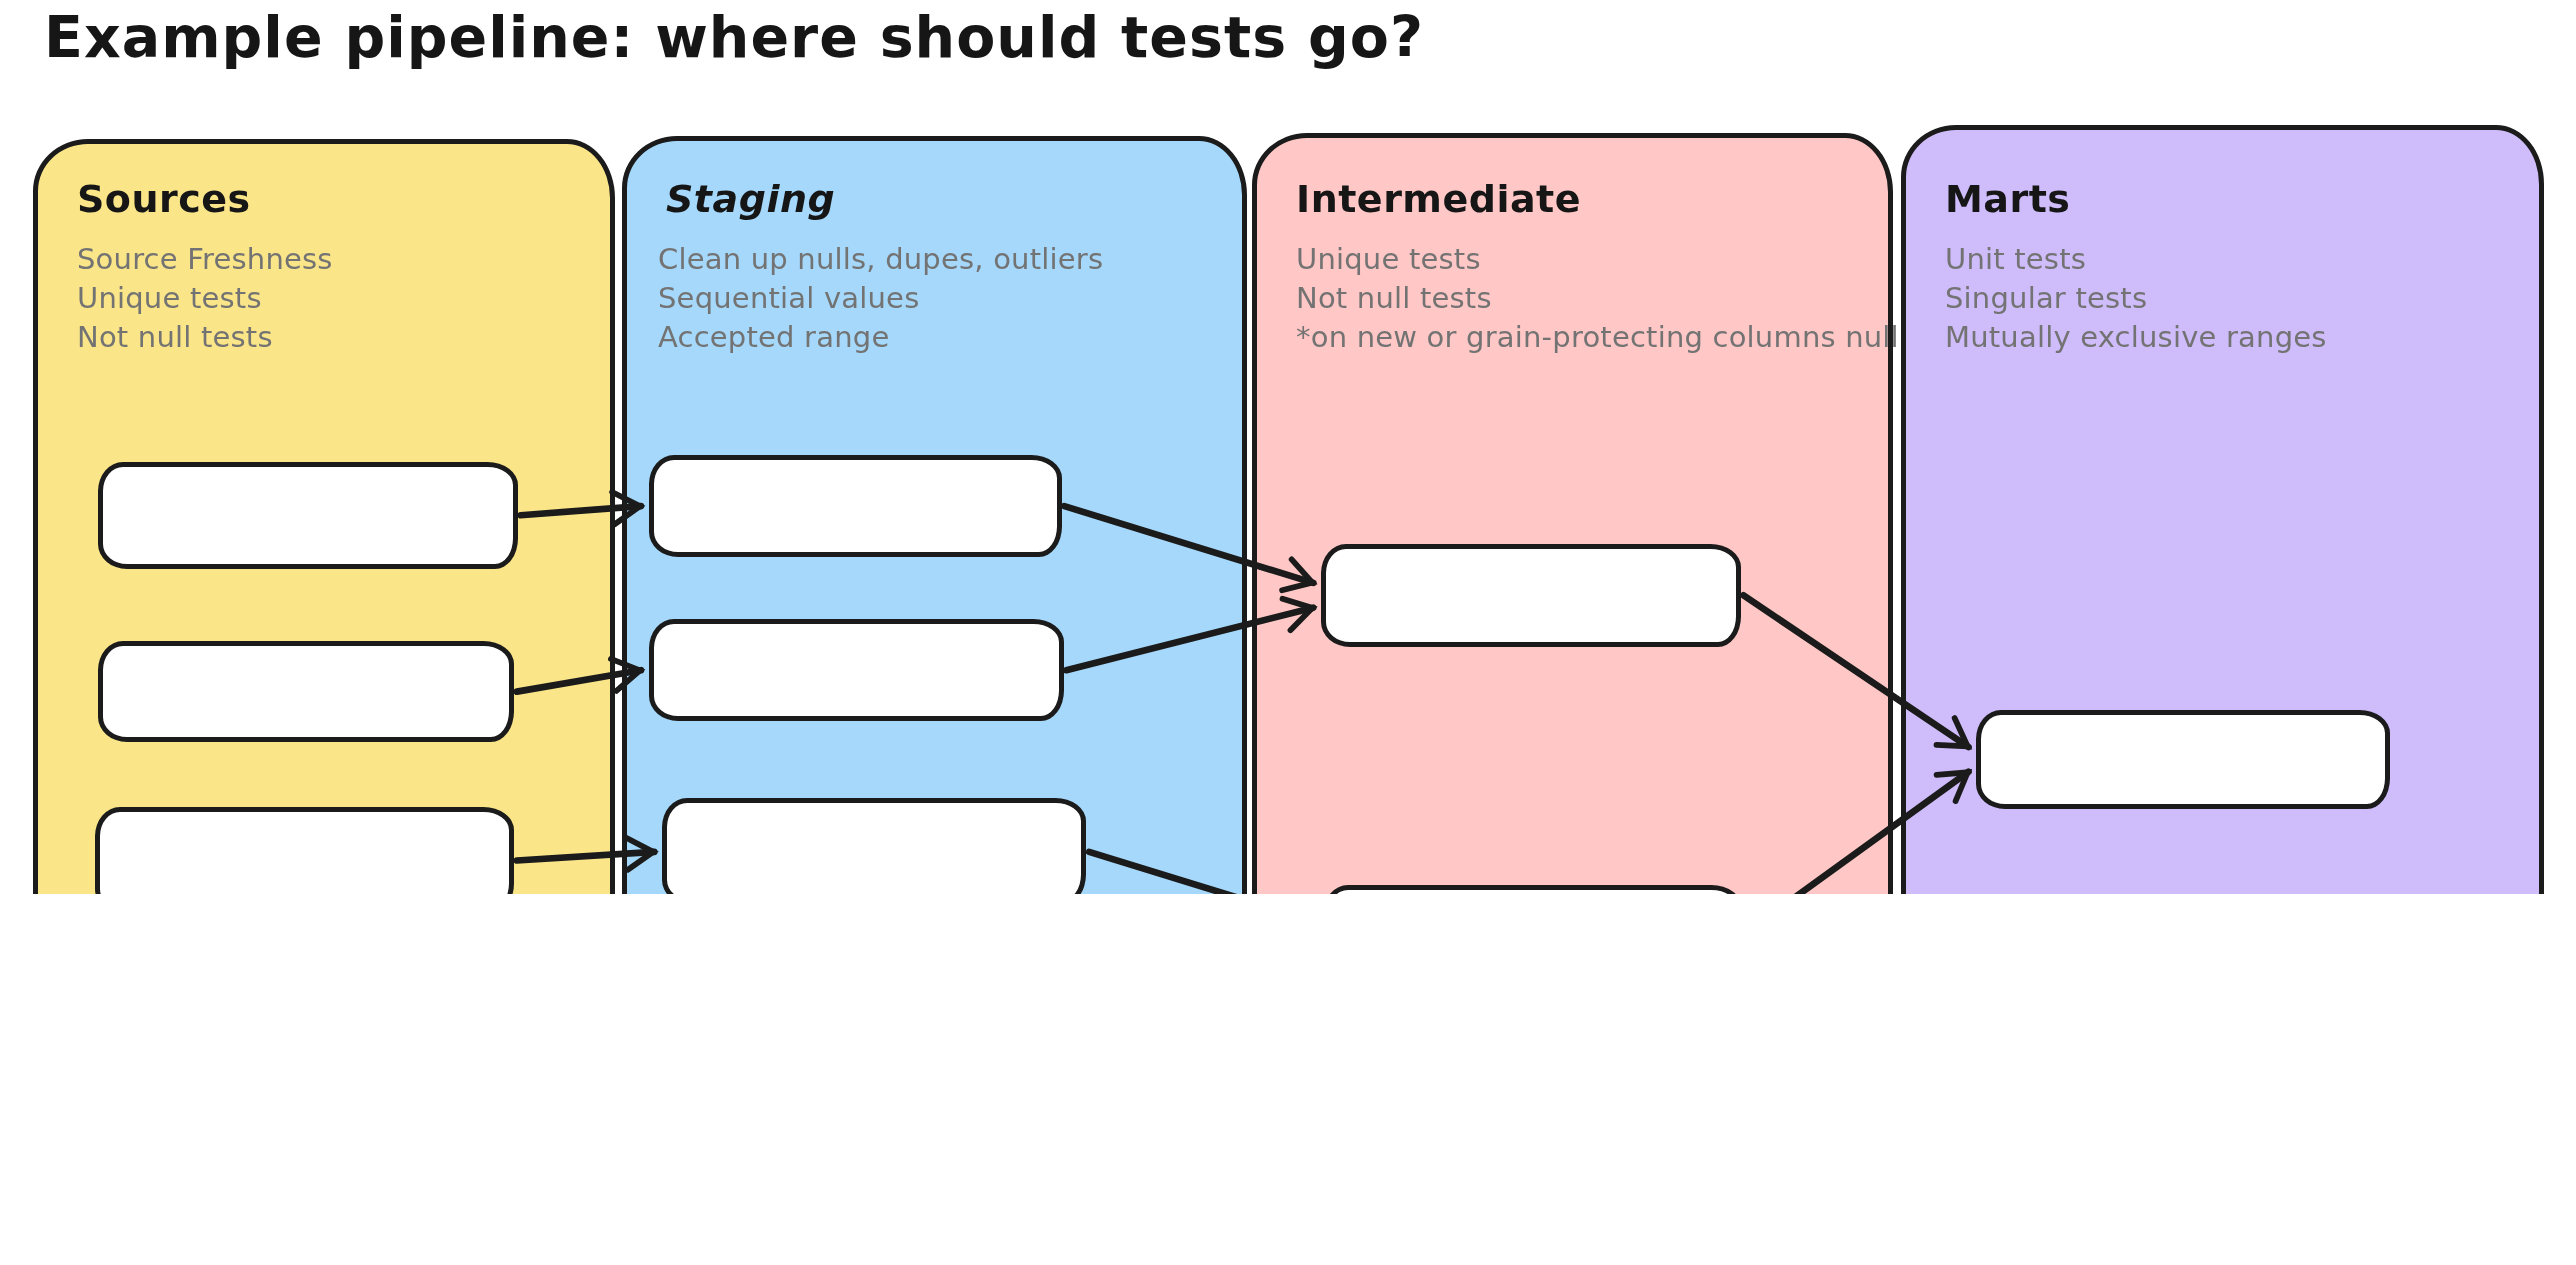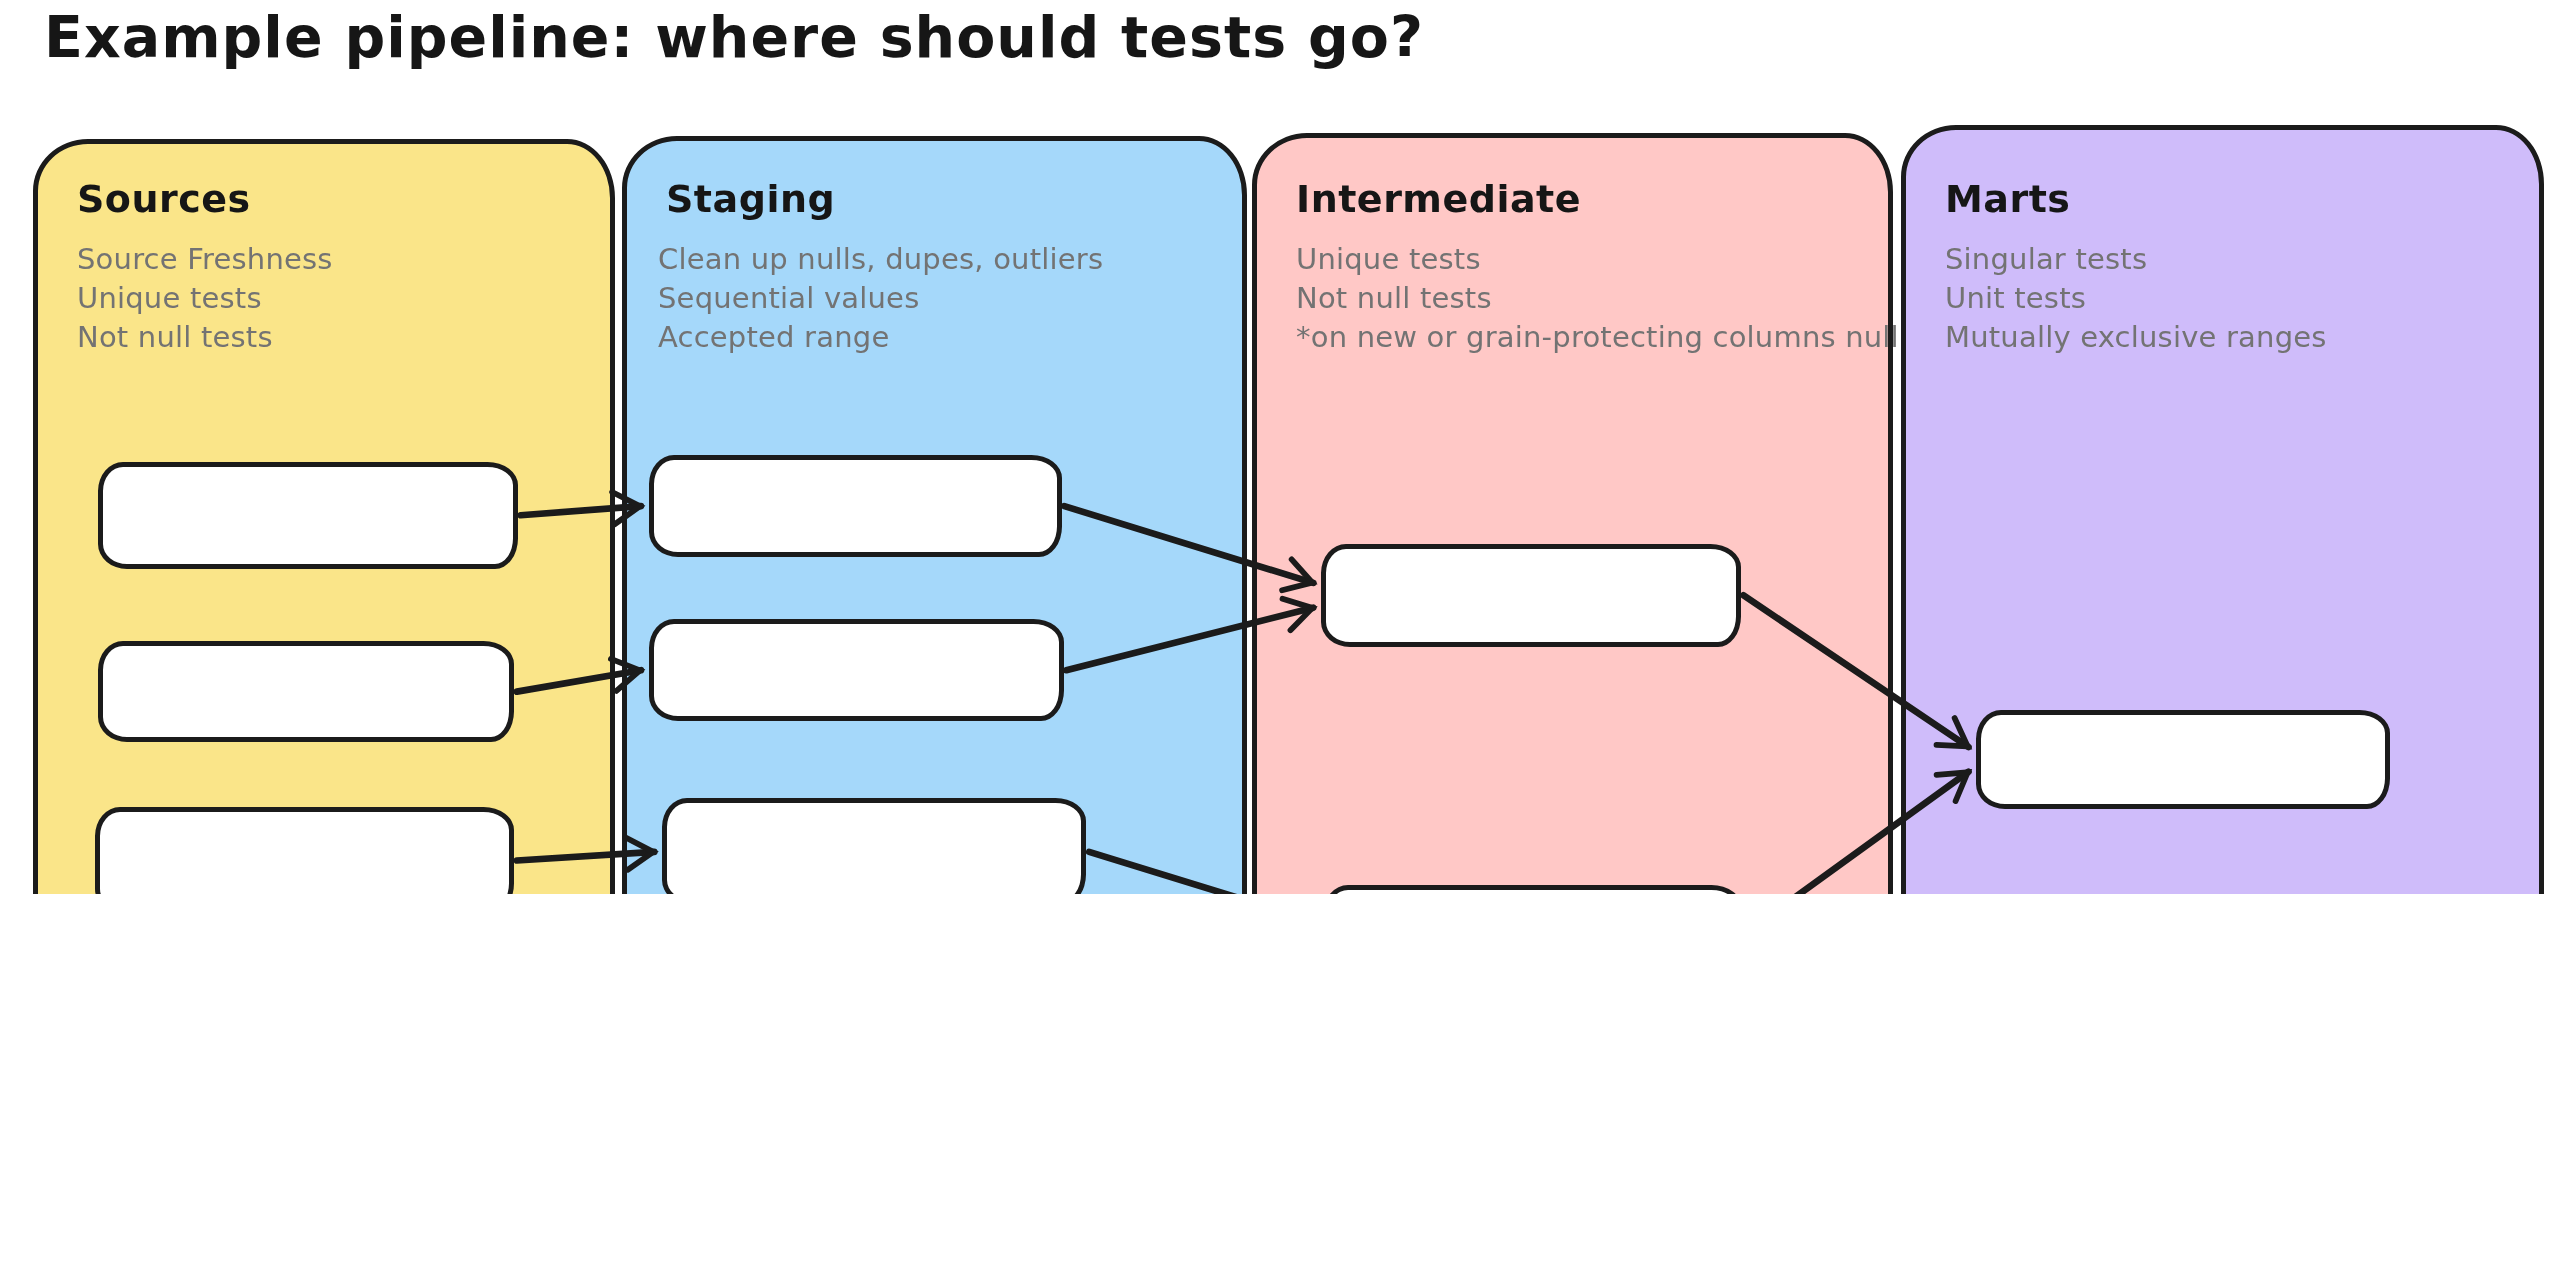--- a/index.html
+++ b/index.html
@@ -72,21 +72,21 @@
       <div class="column-notes" style="left: 77px; top: 240px;">
         <div>Source Freshness</div>
         <div>Unique tests</div>
         <div>Not null tests</div>
       </div>
       <div class="model-box" style="left: 98px; top: 462px; width: 420px; height: 107px;"></div>
       <div class="model-box" style="left: 98px; top: 641px; width: 416px; height: 101px;"></div>
       <div class="model-box" style="left: 95px; top: 807px; width: 419px; height: 107px;"></div>
       <div class="model-box" style="left: 95px; top: 986px; width: 419px; height: 105px;"></div>
       <div class="column" style="left: 622px; top: 136px; width: 625px; height: 1077px; background: rgb(165, 216, 250);"></div>
-      <div class="column-header" style="left: 666px; top: 177px;">Staging</div>
+      <div class="column-header" style="left: 666px; top: 177px; font-style: italic;">Staging</div>
       <div class="column-notes" style="left: 658px; top: 240px;">
         <div>Clean up nulls, dupes, outliers</div>
         <div>Sequential values</div>
         <div>Accepted range</div>
       </div>
       <div class="model-box" style="left: 649px; top: 455px; width: 413px; height: 102px;"></div>
       <div class="model-box" style="left: 649px; top: 619px; width: 415px; height: 102px;"></div>
       <div class="model-box" style="left: 662px; top: 798px; width: 424px; height: 107px;"></div>
       <div class="model-box" style="left: 652px; top: 980px; width: 418px; height: 106px;"></div>
       <div class="column" style="left: 1252px; top: 133px; width: 641px; height: 1081px; background: rgb(255, 200, 198);"></div>
@@ -94,22 +94,22 @@
       <div class="column-notes" style="left: 1296px; top: 240px;">
         <div>Unique tests</div>
         <div>Not null tests</div>
         <div>*on new or grain-protecting columns null</div>
       </div>
       <div class="model-box" style="left: 1321px; top: 544px; width: 420px; height: 103px;"></div>
       <div class="model-box" style="left: 1323px; top: 885px; width: 419px; height: 97px;"></div>
       <div class="column" style="left: 1901px; top: 125px; width: 643px; height: 1083px; background: rgb(207, 188, 250);"></div>
       <div class="column-header" style="left: 1945px; top: 177px;">Marts</div>
       <div class="column-notes" style="left: 1945px; top: 240px;">
+        <div>Unit tests</div>
         <div>Singular tests</div>
-        <div>Unit tests</div>
         <div>Mutually exclusive ranges</div>
       </div>
       <div class="model-box" style="left: 1976px; top: 710px; width: 414px; height: 99px;"></div>
     </div>
   <svg id="edges-svg" width="2576" height="1266" viewBox="0 0 2701 1327">
     <defs>
       <marker id="ah" markerWidth="80" markerHeight="80" refX="-1" refY="0" orient="auto" markerUnits="userSpaceOnUse" viewBox="-40 -40 80 80">
         <path d="M -30 -17 L -2 0 L -30 17" fill="none" stroke="#1b1b1b" stroke-width="6" stroke-linecap="round"></path>
       </marker>
     </defs>

